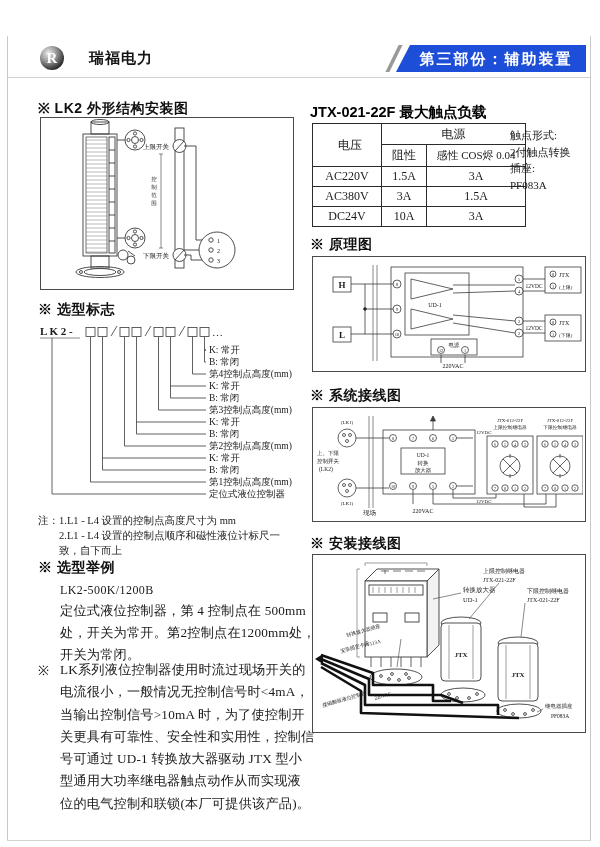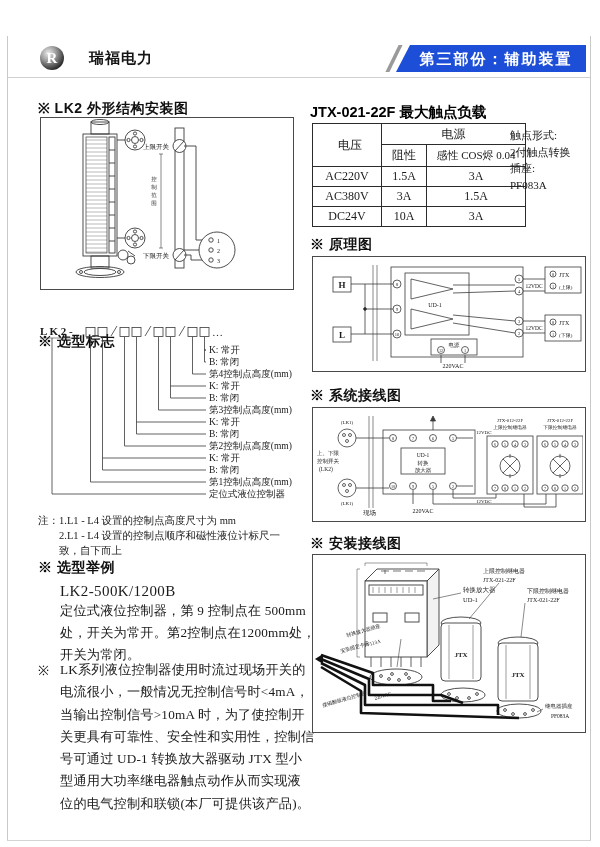--- a/index.html
+++ b/index.html
@@ -31,21 +31,21 @@
   .t-load { font-family:"Liberation Sans",sans-serif; font-weight:bold; font-size:14.5px; color:#000000; }
   .dbox { border:1px solid #4a4a4a; background:#fff; }
   
   table.load { border-collapse:collapse; font-size:12px; text-align:center; }
   table.load td { border:1px solid #2b2b2b; padding:0 2px; height:19px; }
   .side-txt { font-size:11px; line-height:16.5px; }
   
   .note-wrap { display:flex; font-size:10.5px; line-height:15px; }
   .note-prefix { width:24px; }
   .body-line { font-size:13.2px; height:22.3px; letter-spacing:0.2px; white-space:nowrap; }
-  .model-line { font-size:15px; letter-spacing:0.4px; }
+  .model-line { font-size:12px; letter-spacing:0.4px; }
   svg { display:block; font-family:"Liberation Serif", serif; }
   svg text { fill:#1a1a1a; }
 </style>
 </head>
 <body>
 
 <div class="page">
 
   <div class="abs edge-l"></div>
   <div class="abs edge-r"></div>
@@ -119,21 +119,21 @@
       <text x="113" y="63" font-size="5.5" text-anchor="middle">控</text>
       <text x="113" y="71" font-size="5.5" text-anchor="middle">制</text>
       <text x="113" y="79" font-size="5.5" text-anchor="middle">范</text>
       <text x="113" y="87" font-size="5.5" text-anchor="middle">围</text>
       <text x="176" y="124.5" font-size="6">1</text>
       <text x="176" y="134.5" font-size="6">2</text>
       <text x="176" y="144.5" font-size="6">3</text>
     </svg>
   </div>
 
-  <div class="abs h-sec" style="left:38px;top:301px;margin-top:32px;">※ 选型标志</div>
+  <div class="abs h-sec" style="left:38px;top:301px;">※ 选型标志</div>
 
   <div class="abs" style="left:38px;top:324px;">
     <svg width="256" height="188" viewBox="0 0 256 188">
       <g stroke="#3a3a3a" fill="none" stroke-width="0.8">
         <rect x="48" y="3.5" width="9" height="9"></rect>
           <rect x="60" y="3.5" width="9" height="9"></rect>
         <path d="M73 12 L79 2"></path>
         <rect x="82" y="3.5" width="9" height="9"></rect>
           <rect x="94" y="3.5" width="9" height="9"></rect>
         <path d="M107 12 L113 2"></path>
@@ -176,21 +176,21 @@
   <div class="abs note-wrap" style="left:38px;top:513px;width:258px;">
     <div class="note-prefix">注：</div>
     <div>
       <div>1.L1 - L4 设置的控制点高度尺寸为 mm</div>
       <div>2.L1 - L4 设置的控制点顺序和磁性液位计标尺一致，自下而上</div>
     </div>
   </div>
 
   <div class="abs h-sec" style="left:38px;top:559px;">※ 选型举例</div>
   <div class="abs model-line" style="left:60px;top:583px;">LK2-500K/1200B</div>
-  <div class="abs body-line" style="left:60px;top:602px;">定位式液位控制器，第 9 控制点在 500mm</div>
+  <div class="abs body-line" style="left:60px;top:602px;">定位式液位控制器，第 4 控制点在 500mm</div>
   <div class="abs body-line" style="left:60px;top:624px;">处，开关为常开。第2控制点在1200mm处，</div>
   <div class="abs body-line" style="left:60px;top:646px;">开关为常闭。</div>
 
   <div class="abs body-line" style="left:38px;top:661px;">※</div>
   <div class="abs" style="left:60px;top:661px;width:240px;">
     <div class="body-line">LK系列液位控制器使用时流过现场开关的</div>
     <div class="body-line">电流很小，一般情况无控制信号时&lt;4mA，</div>
     <div class="body-line">当输出控制信号&gt;10mA 时，为了使控制开</div>
     <div class="body-line">关更具有可靠性、安全性和实用性，控制信</div>
     <div class="body-line">号可通过 UD-1 转换放大器驱动 JTX 型小</div>

